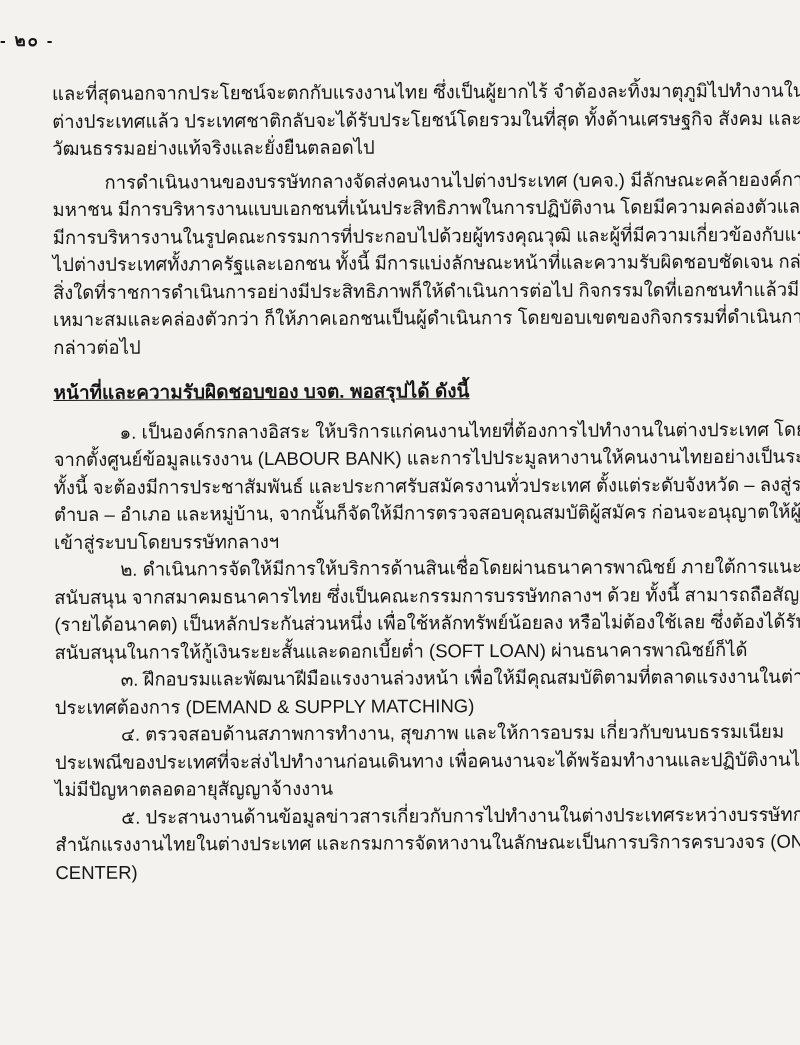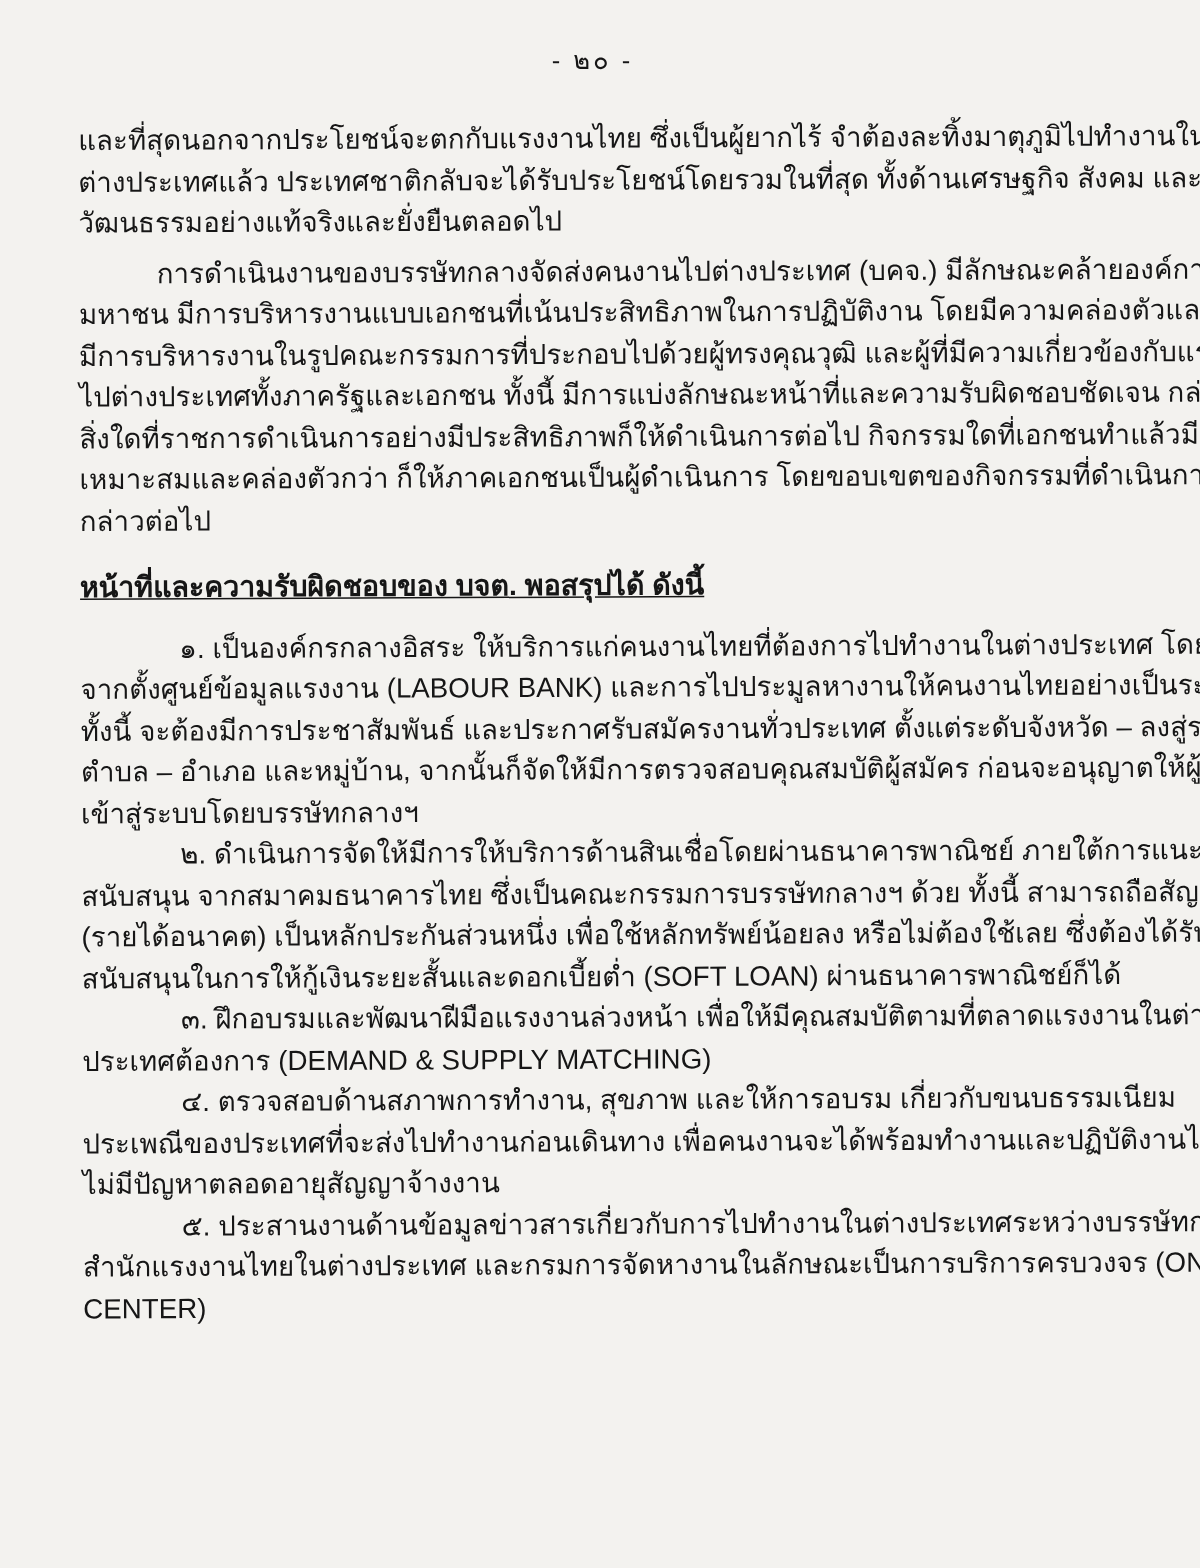--- a/index.html
+++ b/index.html
@@ -15,24 +15,24 @@
     overflow:hidden;
     position:relative;
   }
   .page{
     position:absolute;inset:0;
   }
   .page-number{
     position:absolute;
     top:26px;left:0;
     width:790px;
-    text-align:center;
+    text-align:left;
     font-size:17px;
     letter-spacing:2px;
-    font-weight:normal;
+    font-weight:bold;
   }
   .doc{
     position:absolute;
     top:80px;left:52px;
     width:694px;
     transform:rotate(-0.25deg);
     transform-origin:top left;
   }
   .line{
     font-size:18.5px;

